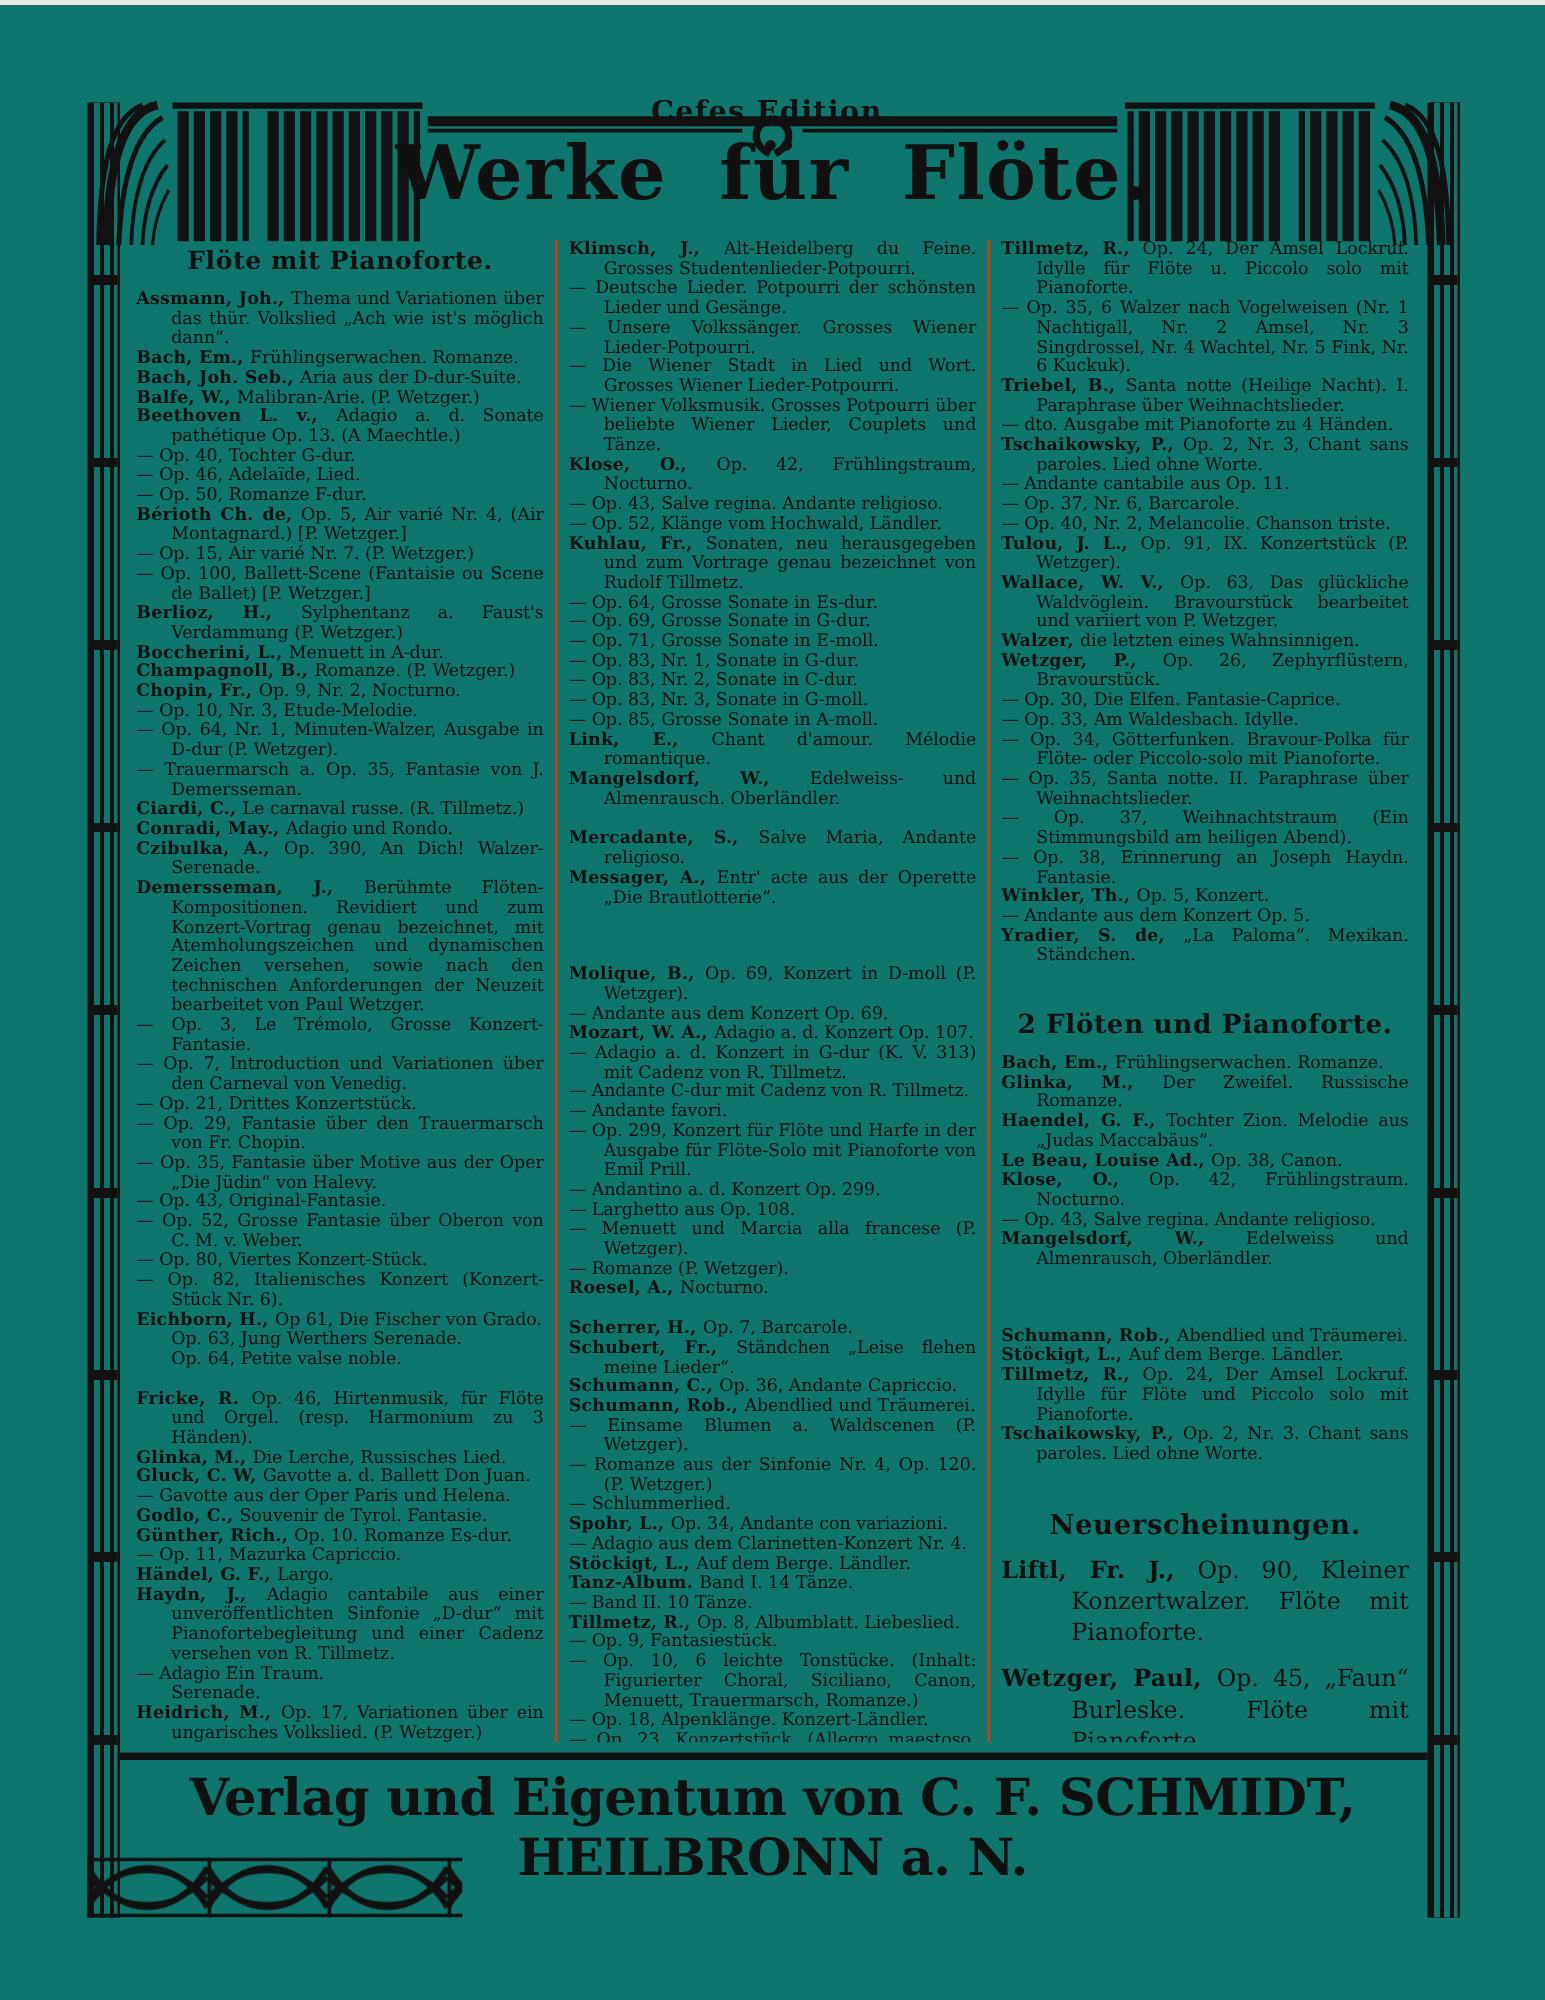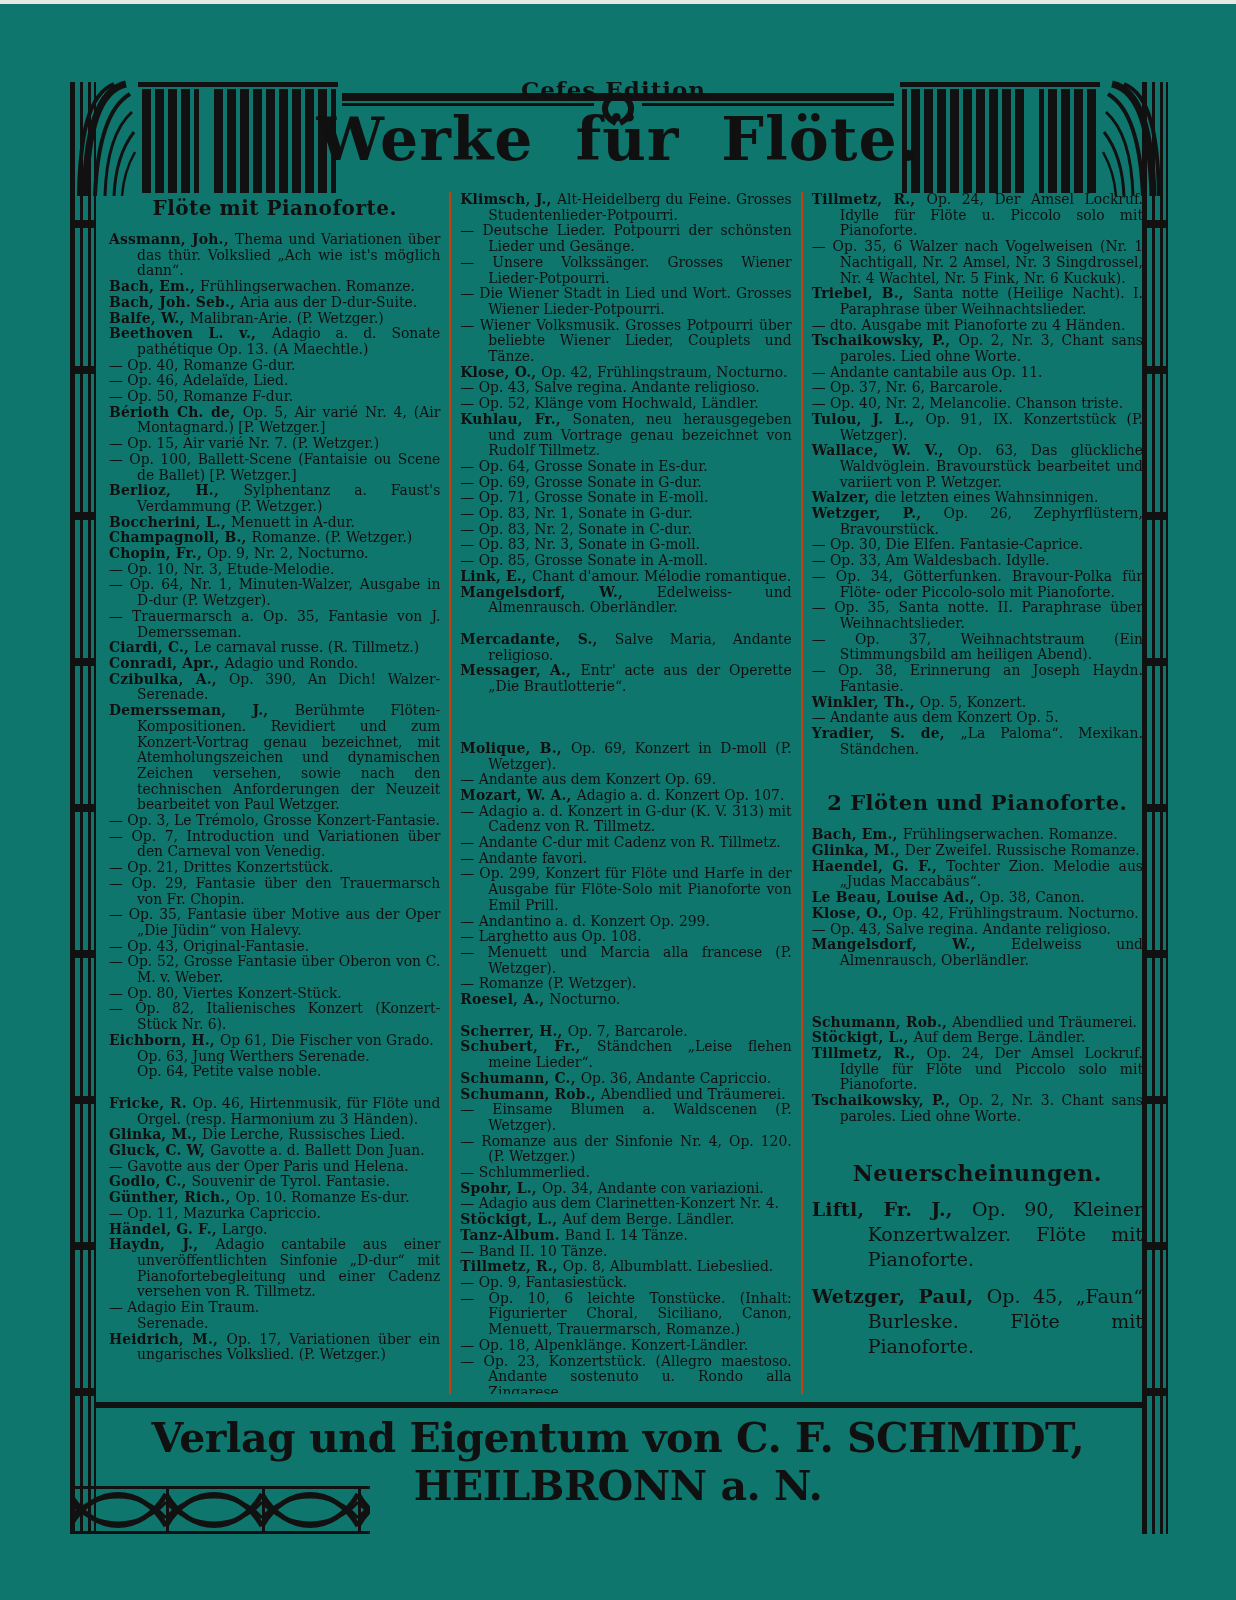--- a/index.html
+++ b/index.html
@@ -30,21 +30,21 @@
   .edition{
     position:absolute;left:0;right:0;top:72px;text-align:center;
     font-size:23px;font-weight:bold;letter-spacing:1px;
   }
   .title{
     position:absolute;left:0;right:0;top:100px;text-align:center;
     font-size:60px;font-weight:bold;word-spacing:20px;letter-spacing:1px;
   }
   
   .columns{
-    position:absolute;left:100px;right:84px;top:188px;height:1202px;
+    position:absolute;left:100px;right:100px;top:188px;height:1202px;
     display:flex;overflow:hidden;
   }
   .col{flex:1 1 0;padding:0 9px;overflow:hidden;font-size:13.9px;line-height:15.7px;text-align:justify;}
   .col + .col{border-left:2px solid #c2410c;}
   .col-heading{
     text-align:center;font-weight:bold;font-size:20px;line-height:24px;
     margin:4px 0 12px;letter-spacing:0.5px;text-indent:0;
   }
   .section.sub2 .col-heading{margin-top:34px;font-size:21px;}
   .section.neu .col-heading{margin-top:36px;font-size:22px;}
@@ -142,35 +142,35 @@
 
   <div class="columns">
     <div class="col">
         <div class="section">
           <div class="col-heading">Flöte mit Pianoforte.</div>
           <div class="entry name"><span class="lead">Assmann, Joh., </span>Thema und Variationen über das thür. Volkslied „Ach wie ist's möglich dann“.</div>
           <div class="entry name"><span class="lead">Bach, Em., </span>Frühlingserwachen. Romanze.</div>
           <div class="entry name"><span class="lead">Bach, Joh. Seb., </span>Aria aus der D-dur-Suite.</div>
           <div class="entry name"><span class="lead">Balfe, W., </span>Malibran-Arie. (P. Wetzger.)</div>
           <div class="entry name"><span class="lead">Beethoven L. v., </span>Adagio a. d. Sonate pathétique Op. 13. (A Maechtle.)</div>
-          <div class="entry dash">— Op. 40, Romanze G-dur.</div>
+          <div class="entry dash">— Op. 40, Tochter G-dur.</div>
           <div class="entry dash">— Op. 46, Adelaïde, Lied.</div>
           <div class="entry dash">— Op. 50, Romanze F-dur.</div>
           <div class="entry name"><span class="lead">Bérioth Ch. de, </span>Op. 5, Air varié Nr. 4, (Air Montagnard.) [P. Wetzger.]</div>
           <div class="entry dash">— Op. 15, Air varié Nr. 7. (P. Wetzger.)</div>
           <div class="entry dash">— Op. 100, Ballett-Scene (Fantaisie ou Scene de Ballet) [P. Wetzger.]</div>
           <div class="entry name"><span class="lead">Berlioz, H., </span>Sylphentanz a. Faust's Verdammung (P. Wetzger.)</div>
           <div class="entry name"><span class="lead">Boccherini, L., </span>Menuett in A-dur.</div>
           <div class="entry name"><span class="lead">Champagnoll, B., </span>Romanze. (P. Wetzger.)</div>
           <div class="entry name"><span class="lead">Chopin, Fr., </span>Op. 9, Nr. 2, Nocturno.</div>
           <div class="entry dash">— Op. 10, Nr. 3, Etude-Melodie.</div>
           <div class="entry dash">— Op. 64, Nr. 1, Minuten-Walzer, Ausgabe in D-dur (P. Wetzger).</div>
           <div class="entry dash">— Trauermarsch a. Op. 35, Fantasie von J. Demersseman.</div>
           <div class="entry name"><span class="lead">Ciardi, C., </span>Le carnaval russe. (R. Tillmetz.)</div>
-          <div class="entry name"><span class="lead">Conradi, Apr., </span>Adagio und Rondo.</div>
+          <div class="entry name"><span class="lead">Conradi, May., </span>Adagio und Rondo.</div>
           <div class="entry name"><span class="lead">Czibulka, A., </span>Op. 390, An Dich! Walzer-Serenade.</div>
           <div class="entry name"><span class="lead">Demersseman, J., </span>Berühmte Flöten-Kompositionen. Revidiert und zum Konzert-Vortrag genau bezeichnet, mit Atemholungszeichen und dynamischen Zeichen versehen, sowie nach den technischen Anforderungen der Neuzeit bearbeitet von Paul Wetzger.</div>
           <div class="entry dash">— Op. 3, Le Trémolo, Grosse Konzert-Fantasie.</div>
           <div class="entry dash">— Op. 7, Introduction und Variationen über den Carneval von Venedig.</div>
           <div class="entry dash">— Op. 21, Drittes Konzertstück.</div>
           <div class="entry dash">— Op. 29, Fantasie über den Trauermarsch von Fr. Chopin.</div>
           <div class="entry dash">— Op. 35, Fantasie über Motive aus der Oper „Die Jüdin“ von Halevy.</div>
           <div class="entry dash">— Op. 43, Original-Fantasie.</div>
           <div class="entry dash">— Op. 52, Grosse Fantasie über Oberon von C. M. v. Weber.</div>
           <div class="entry dash">— Op. 80, Viertes Konzert-Stück.</div>

